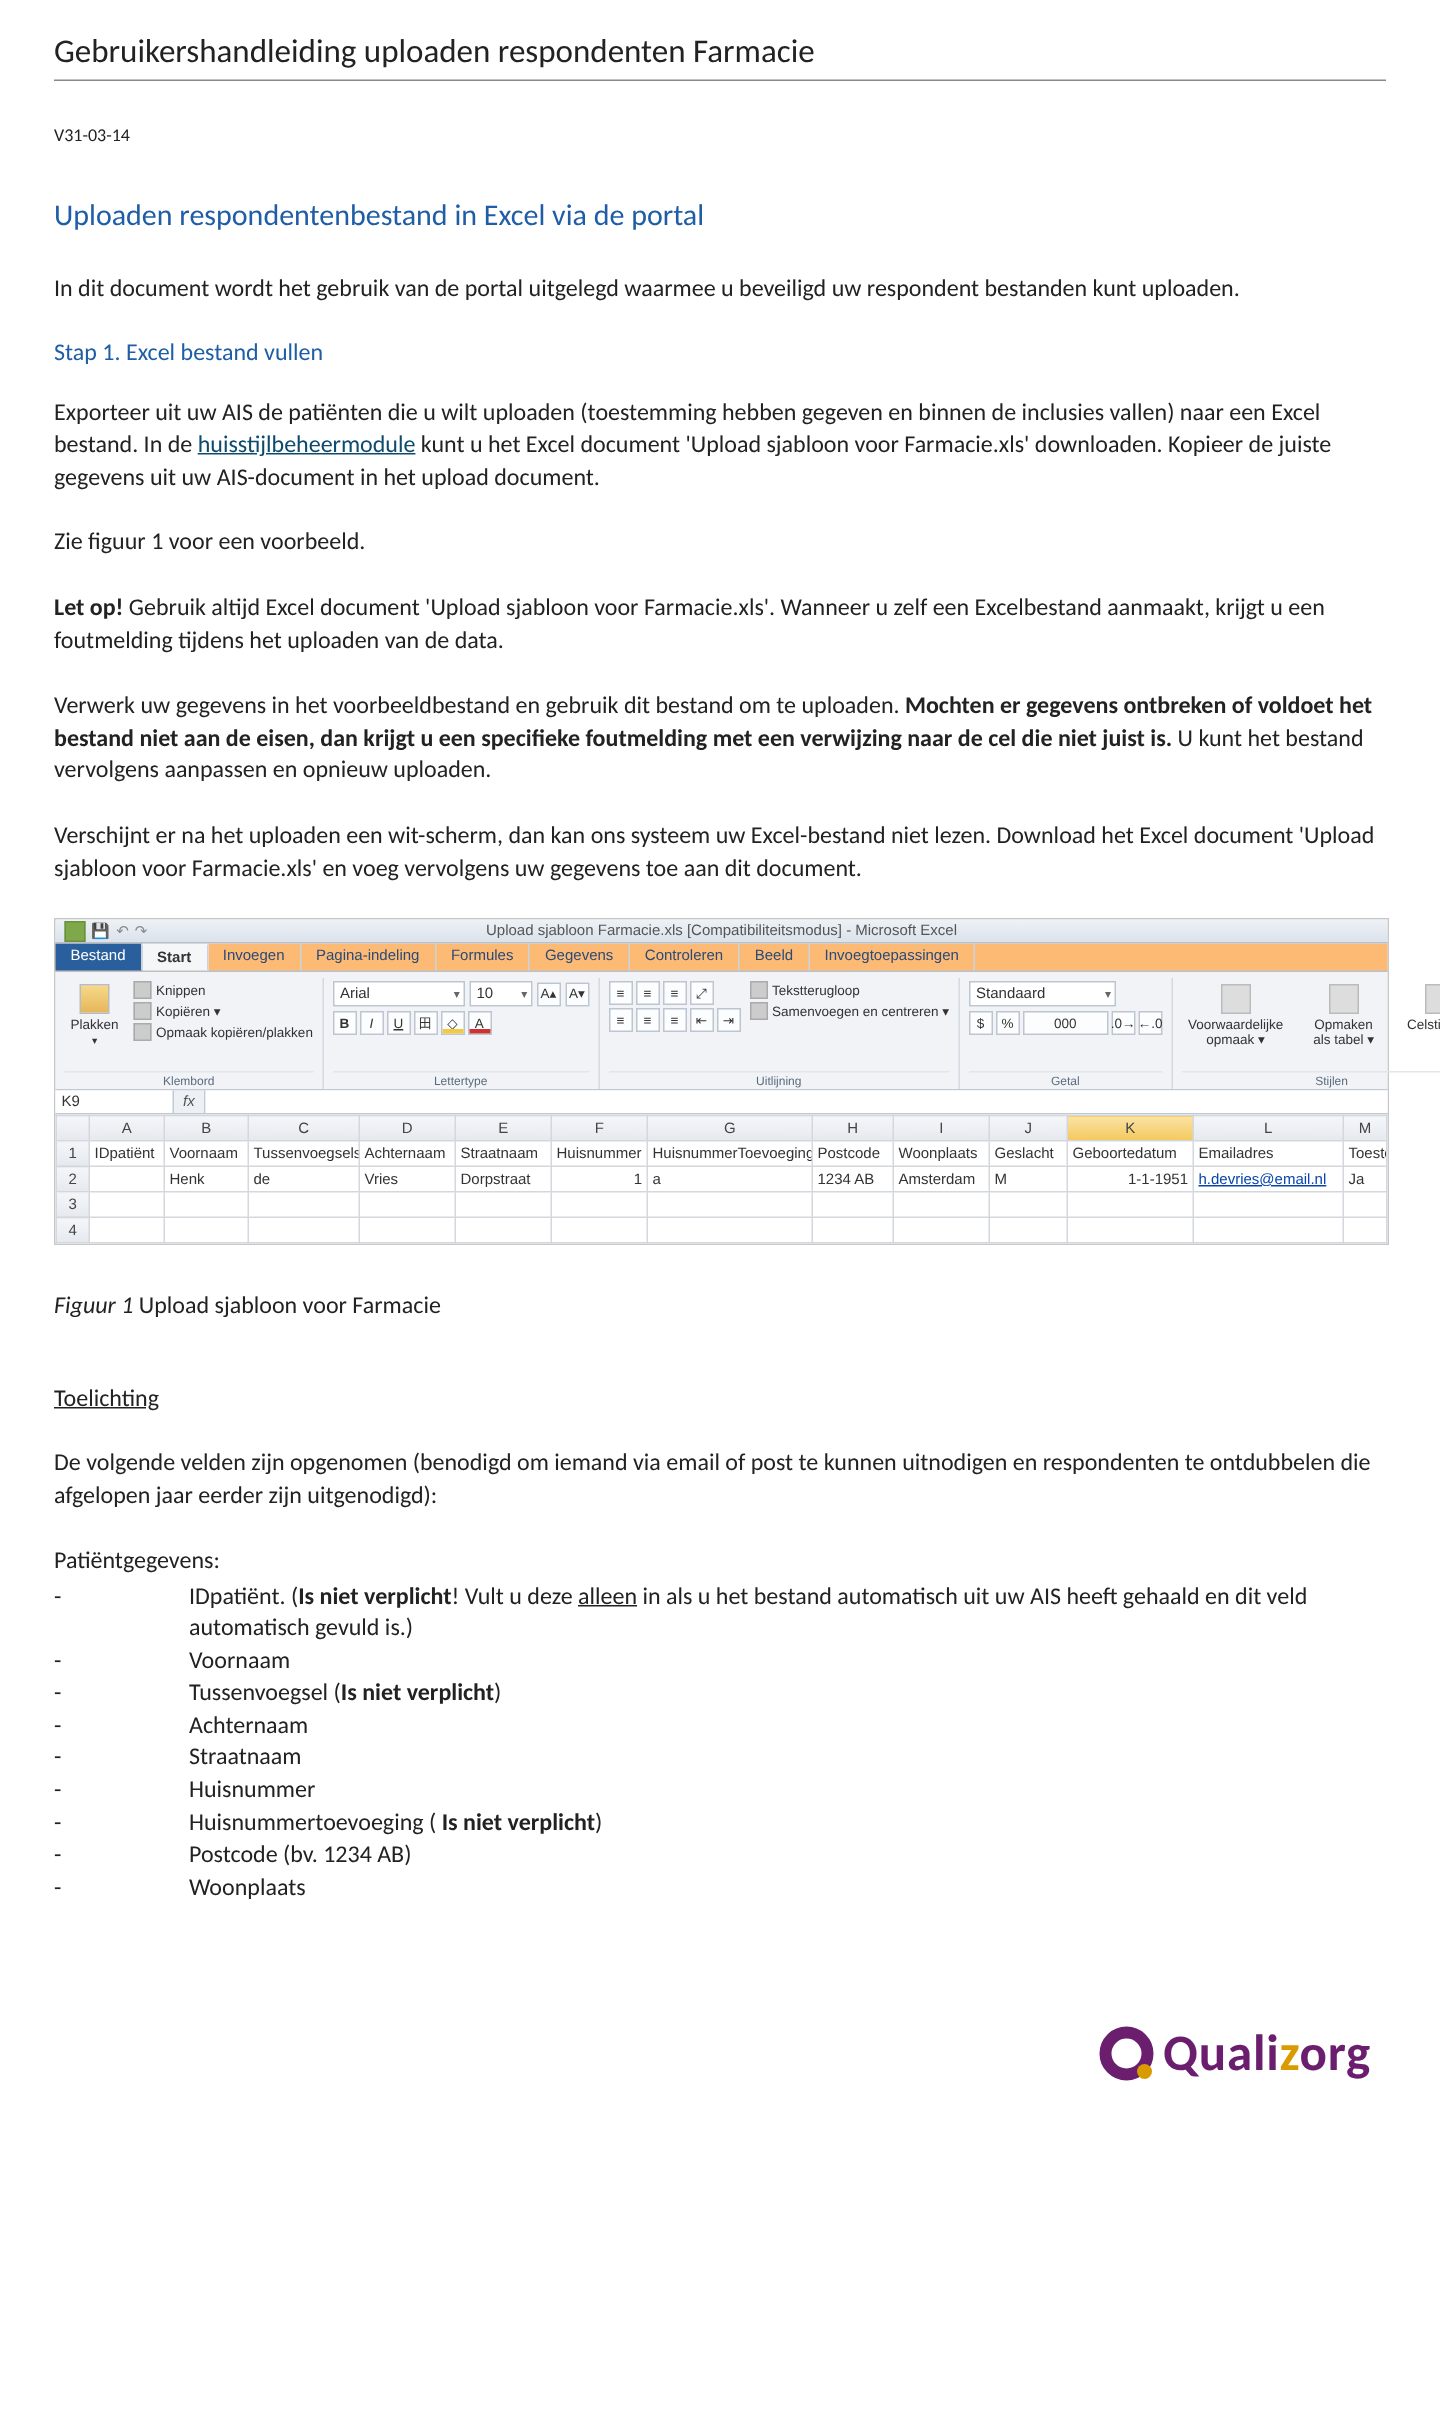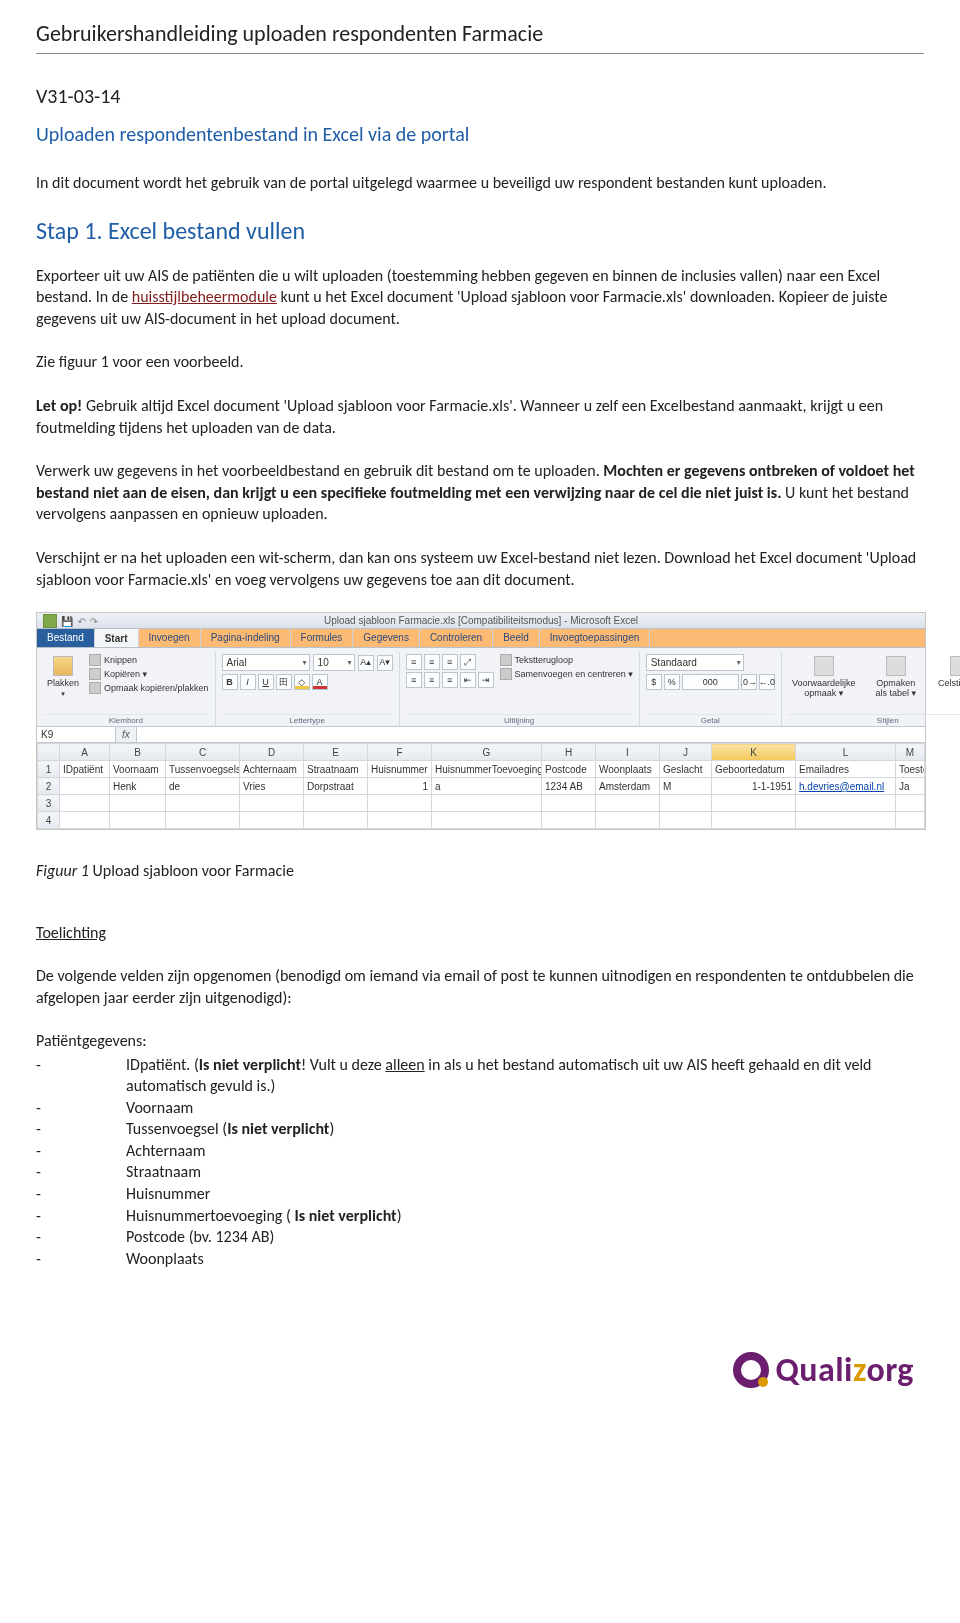--- a/index.html
+++ b/index.html
@@ -28,25 +28,25 @@
   .logo-apm {
     display: flex;
     align-items: center;
     gap: 6px;
   }
   .logo-apm svg { display: block; }
   .apm-text { display: flex; flex-direction: column; line-height: 1; }
   .apm-big { font-weight: 800; font-size: 26px; color: #555; letter-spacing: 1px; }
   .apm-small { font-size: 8px; color: #666; letter-spacing: 0.5px; }
   hr.hrule { border: none; border-top: 1px solid #888; margin: 4px 0 30px 0; }
-  .version { font-size: 20px; margin-bottom: 14px; }
+  .version { font-size: 12px; margin-bottom: 34px; }
   h1.doc-h1 { font-size: 20px; color: #1f5ea6; font-weight: 500; margin: 0 0 26px 0; }
   p { margin: 0 0 22px 0; line-height: 1.35; }
-  h2.doc-h2 { font-size: 24px; color: #1f5ea6; font-weight: 500; margin: 0 0 20px 0; }
-  .link { color: #7f1d1d; }
+  h2.doc-h2 { font-size: 16px; color: #1f5ea6; font-weight: 500; margin: 0 0 20px 0; }
+  .link { color: #0c4a6e; }
   .plain-underline { text-decoration: underline; }
   .bold { font-weight: 700; }
   .italic { font-style: italic; }
 
   
   .excel-shot {
     border: 1px solid #c7c7c7;
     font-family: Tahoma, Arial, sans-serif;
     font-size: 10px;
     color: #333;
@@ -158,21 +158,21 @@
   .field-dash { width: 90px; flex-shrink: 0; }
   .field-text { flex: 1; }
 
   
   .footer-logo {
     display: flex;
     justify-content: flex-end;
     padding-right: 10px;
     margin-top: 80px;
   }
-  .qz-logo { display: flex; align-items: flex-end; gap: 4px; }
+  .qz-logo { display: flex; align-items: flex-start; gap: 4px; }
   .qz-text { font-size: 34px; font-weight: 800; letter-spacing: 0.5px; }
   .qz-quali { color: #6b1e6e; }
   .qz-z { color: #d99b00; }
   .qz-org { color: #6b1e6e; }
 </style>
 </head>
 <body>
 
 <div class="page">
 

